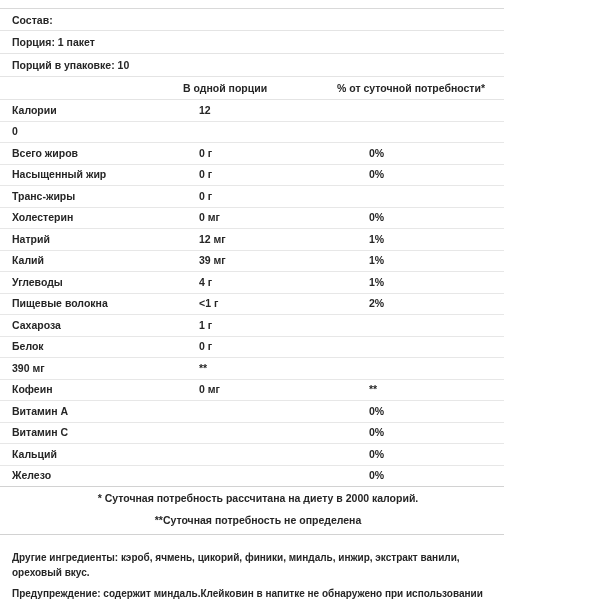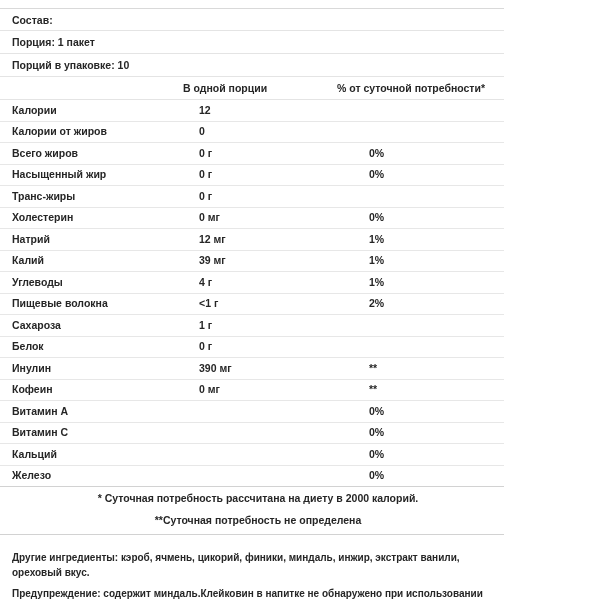--- a/index.html
+++ b/index.html
@@ -102,21 +102,20 @@
     <span class="c2">В одной порции</span>
     <span class="c3">% от суточной потребности*</span>
   </div>
 
   <div class="grid-row nutrient-row">
     <span class="c1">Калории</span>
     <span class="c2">12</span>
     <span class="c3"></span>
   </div>
   <div class="grid-row nutrient-row">
-    <span class="c1">Калории от жиров</span>
     <span class="c2">0</span>
     <span class="c3"></span>
   </div>
   <div class="grid-row nutrient-row">
     <span class="c1">Всего жиров</span>
     <span class="c2">0 г</span>
     <span class="c3">0%</span>
   </div>
   <div class="grid-row nutrient-row">
     <span class="c1">Насыщенный жир</span>
@@ -157,21 +156,20 @@
     <span class="c1">Сахароза</span>
     <span class="c2">1 г</span>
     <span class="c3"></span>
   </div>
   <div class="grid-row nutrient-row">
     <span class="c1">Белок</span>
     <span class="c2">0 г</span>
     <span class="c3"></span>
   </div>
   <div class="grid-row nutrient-row">
-    <span class="c1">Инулин</span>
     <span class="c2">390 мг</span>
     <span class="c3">**</span>
   </div>
   <div class="grid-row nutrient-row">
     <span class="c1">Кофеин</span>
     <span class="c2">0 мг</span>
     <span class="c3">**</span>
   </div>
   <div class="grid-row nutrient-row">
     <span class="c1">Витамин А</span>

